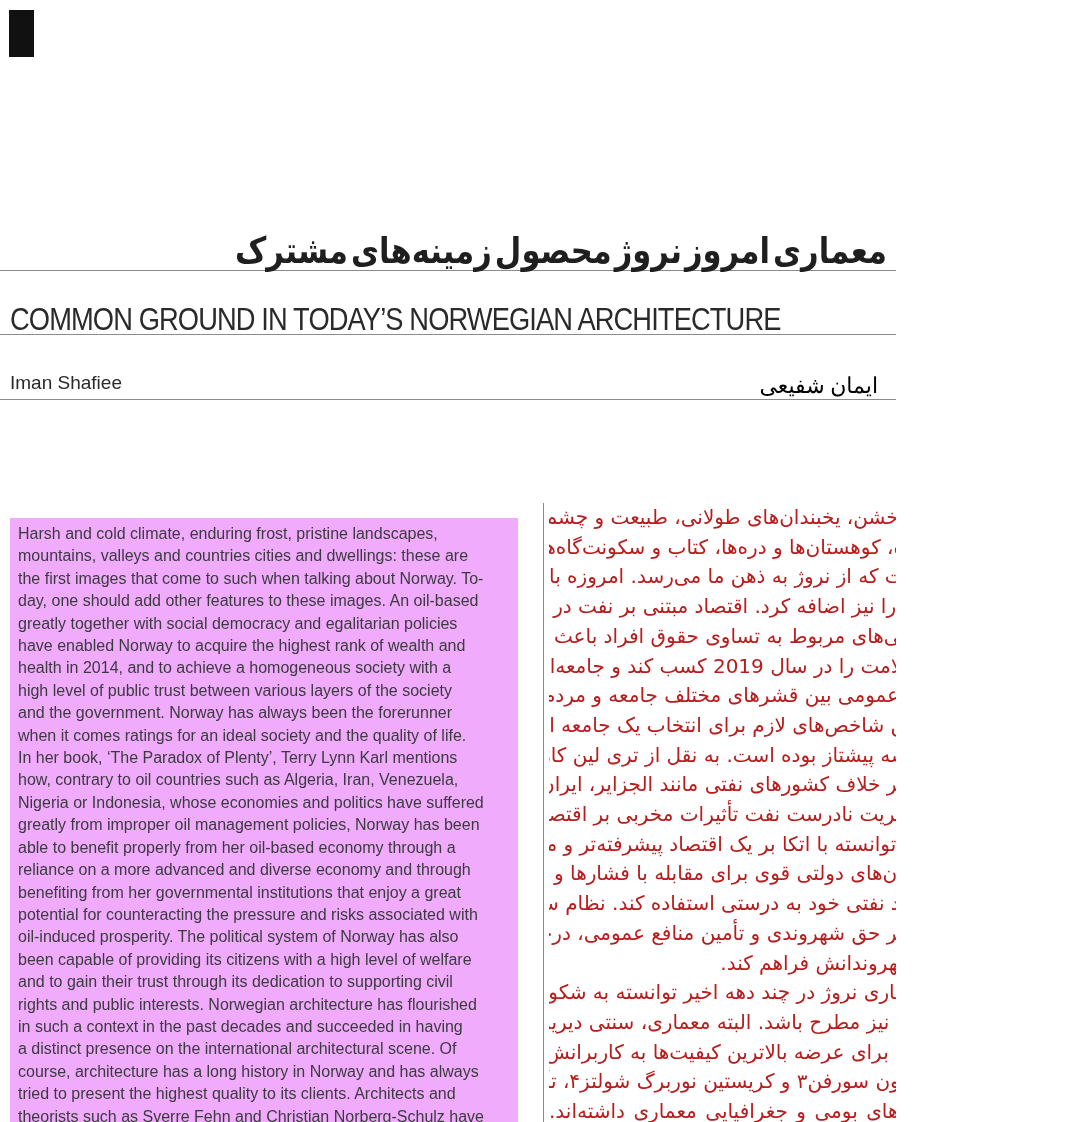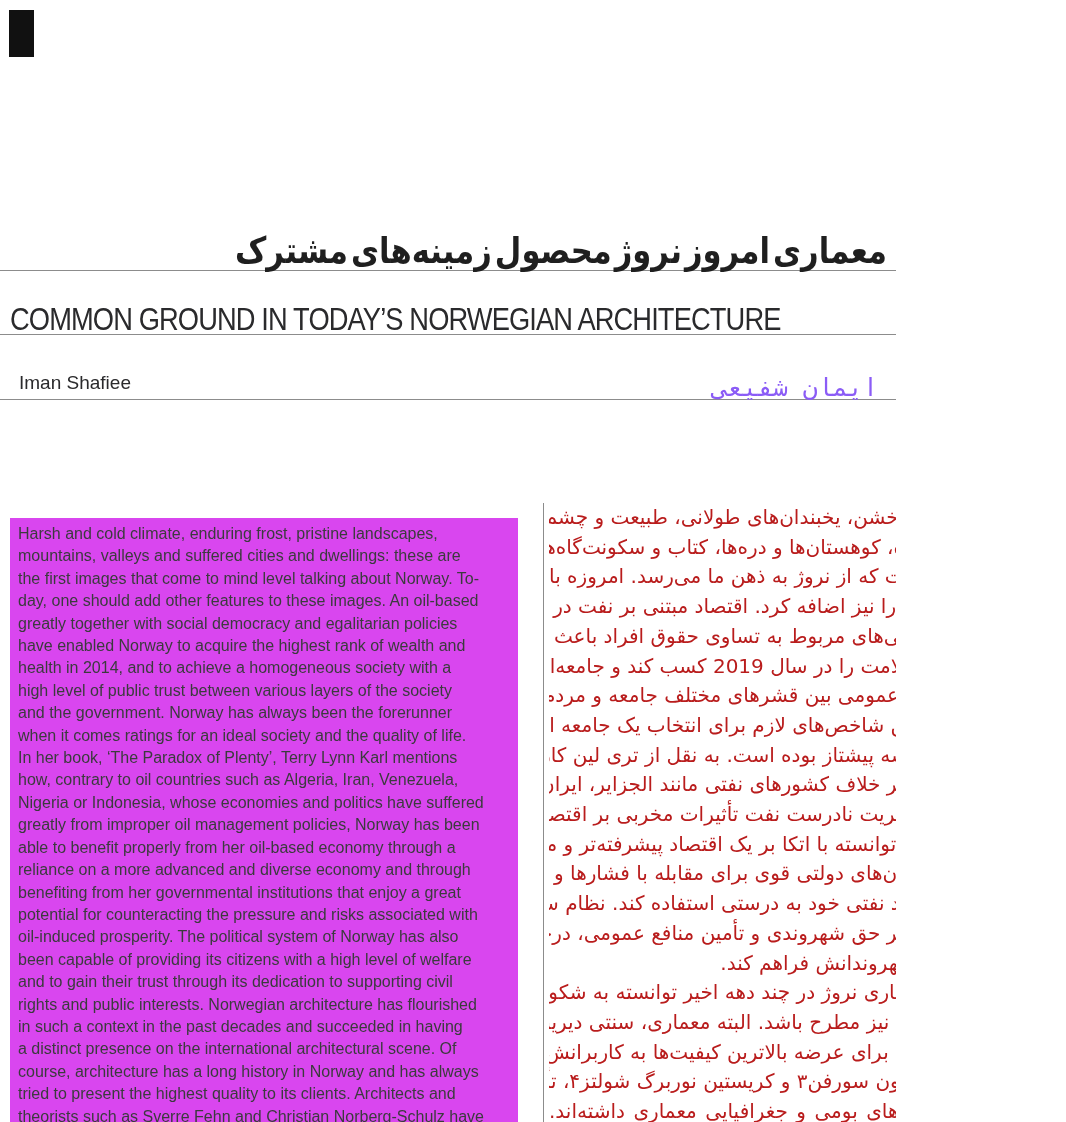--- a/index.html
+++ b/index.html
@@ -15,31 +15,31 @@
     direction:rtl;font-family:"DejaVu Sans",sans-serif;font-weight:bold;
     font-size:36px;color:#1f1f1f;word-spacing:-9px;white-space:nowrap;
     transform:scaleX(0.85);transform-origin:right center;z-index:2;
   }
   #title-en{
     position:absolute;left:10px;top:303px;height:34px;line-height:34px;
     font-size:31px;color:#2a2a2c;letter-spacing:-1px;white-space:nowrap;
     transform:scaleX(0.88);transform-origin:left center;z-index:2;
   }
   #author-en{
-    position:absolute;left:19px;top:372px;font-size:19px;color:#2a2a2c;
+    position:absolute;left:10px;top:372px;font-size:19px;color:#2a2a2c;
     white-space:nowrap;z-index:2;
   }
   #author-fa{
     position:absolute;right:18px;top:373px;direction:rtl;
-    font-family:Liberation Mono, monospace;font-size:25px;color:#8b5cf6;
+    font-family:Liberation Serif, serif;font-size:22px;color:#000000;
     white-space:nowrap;z-index:2;
   }
   #en-box{
     position:absolute;left:10px;top:518px;width:508px;height:604px;
-    background:#d946ef;overflow:hidden;z-index:0;
+    background:#f0abfc;overflow:hidden;z-index:0;
   }
   #en-text{padding:5px 6px 0 8px;}
   .en-line{
     white-space:nowrap;font-size:16px;line-height:22.4px;color:#3b3b3d;
     letter-spacing:0;text-align:left;
   }
   #fa-col{
     position:absolute;left:549px;top:503px;width:504px;height:619px;
     overflow:hidden;z-index:0;direction:rtl;
   }
@@ -69,22 +69,22 @@
 
   <div id="title-fa">معماری امروز نروژ محصول زمینه‌های مشترک</div>
   <div id="title-en">COMMON GROUND IN TODAY’S NORWEGIAN ARCHITECTURE</div>
 
   <div id="author-en">Iman Shafiee</div>
   <div id="author-fa">ایمان شفیعی</div>
 
   <div id="en-box">
     <div id="en-text">
         <div class="en-line">Harsh and cold climate, enduring frost, pristine landscapes,</div>
-        <div class="en-line">mountains, valleys and suffered cities and dwellings: these are</div>
-        <div class="en-line">the first images that come to mind level talking about Norway. To-</div>
+        <div class="en-line">mountains, valleys and countries cities and dwellings: these are</div>
+        <div class="en-line">the first images that come to such when talking about Norway. To-</div>
         <div class="en-line">day, one should add other features to these images. An oil-based</div>
         <div class="en-line">greatly together with social democracy and egalitarian policies</div>
         <div class="en-line">have enabled Norway to acquire the highest rank of wealth and</div>
         <div class="en-line">health in 2014, and to achieve a homogeneous society with a</div>
         <div class="en-line">high level of public trust between various layers of the society</div>
         <div class="en-line">and the government. Norway has always been the forerunner</div>
         <div class="en-line">when it comes ratings for an ideal society and the quality of life.</div>
         <div class="en-line">In her book, ‘The Paradox of Plenty’, Terry Lynn Karl mentions</div>
         <div class="en-line">how, contrary to oil countries such as Algeria, Iran, Venezuela,</div>
         <div class="en-line">Nigeria or Indonesia, whose economies and politics have suffered</div>

